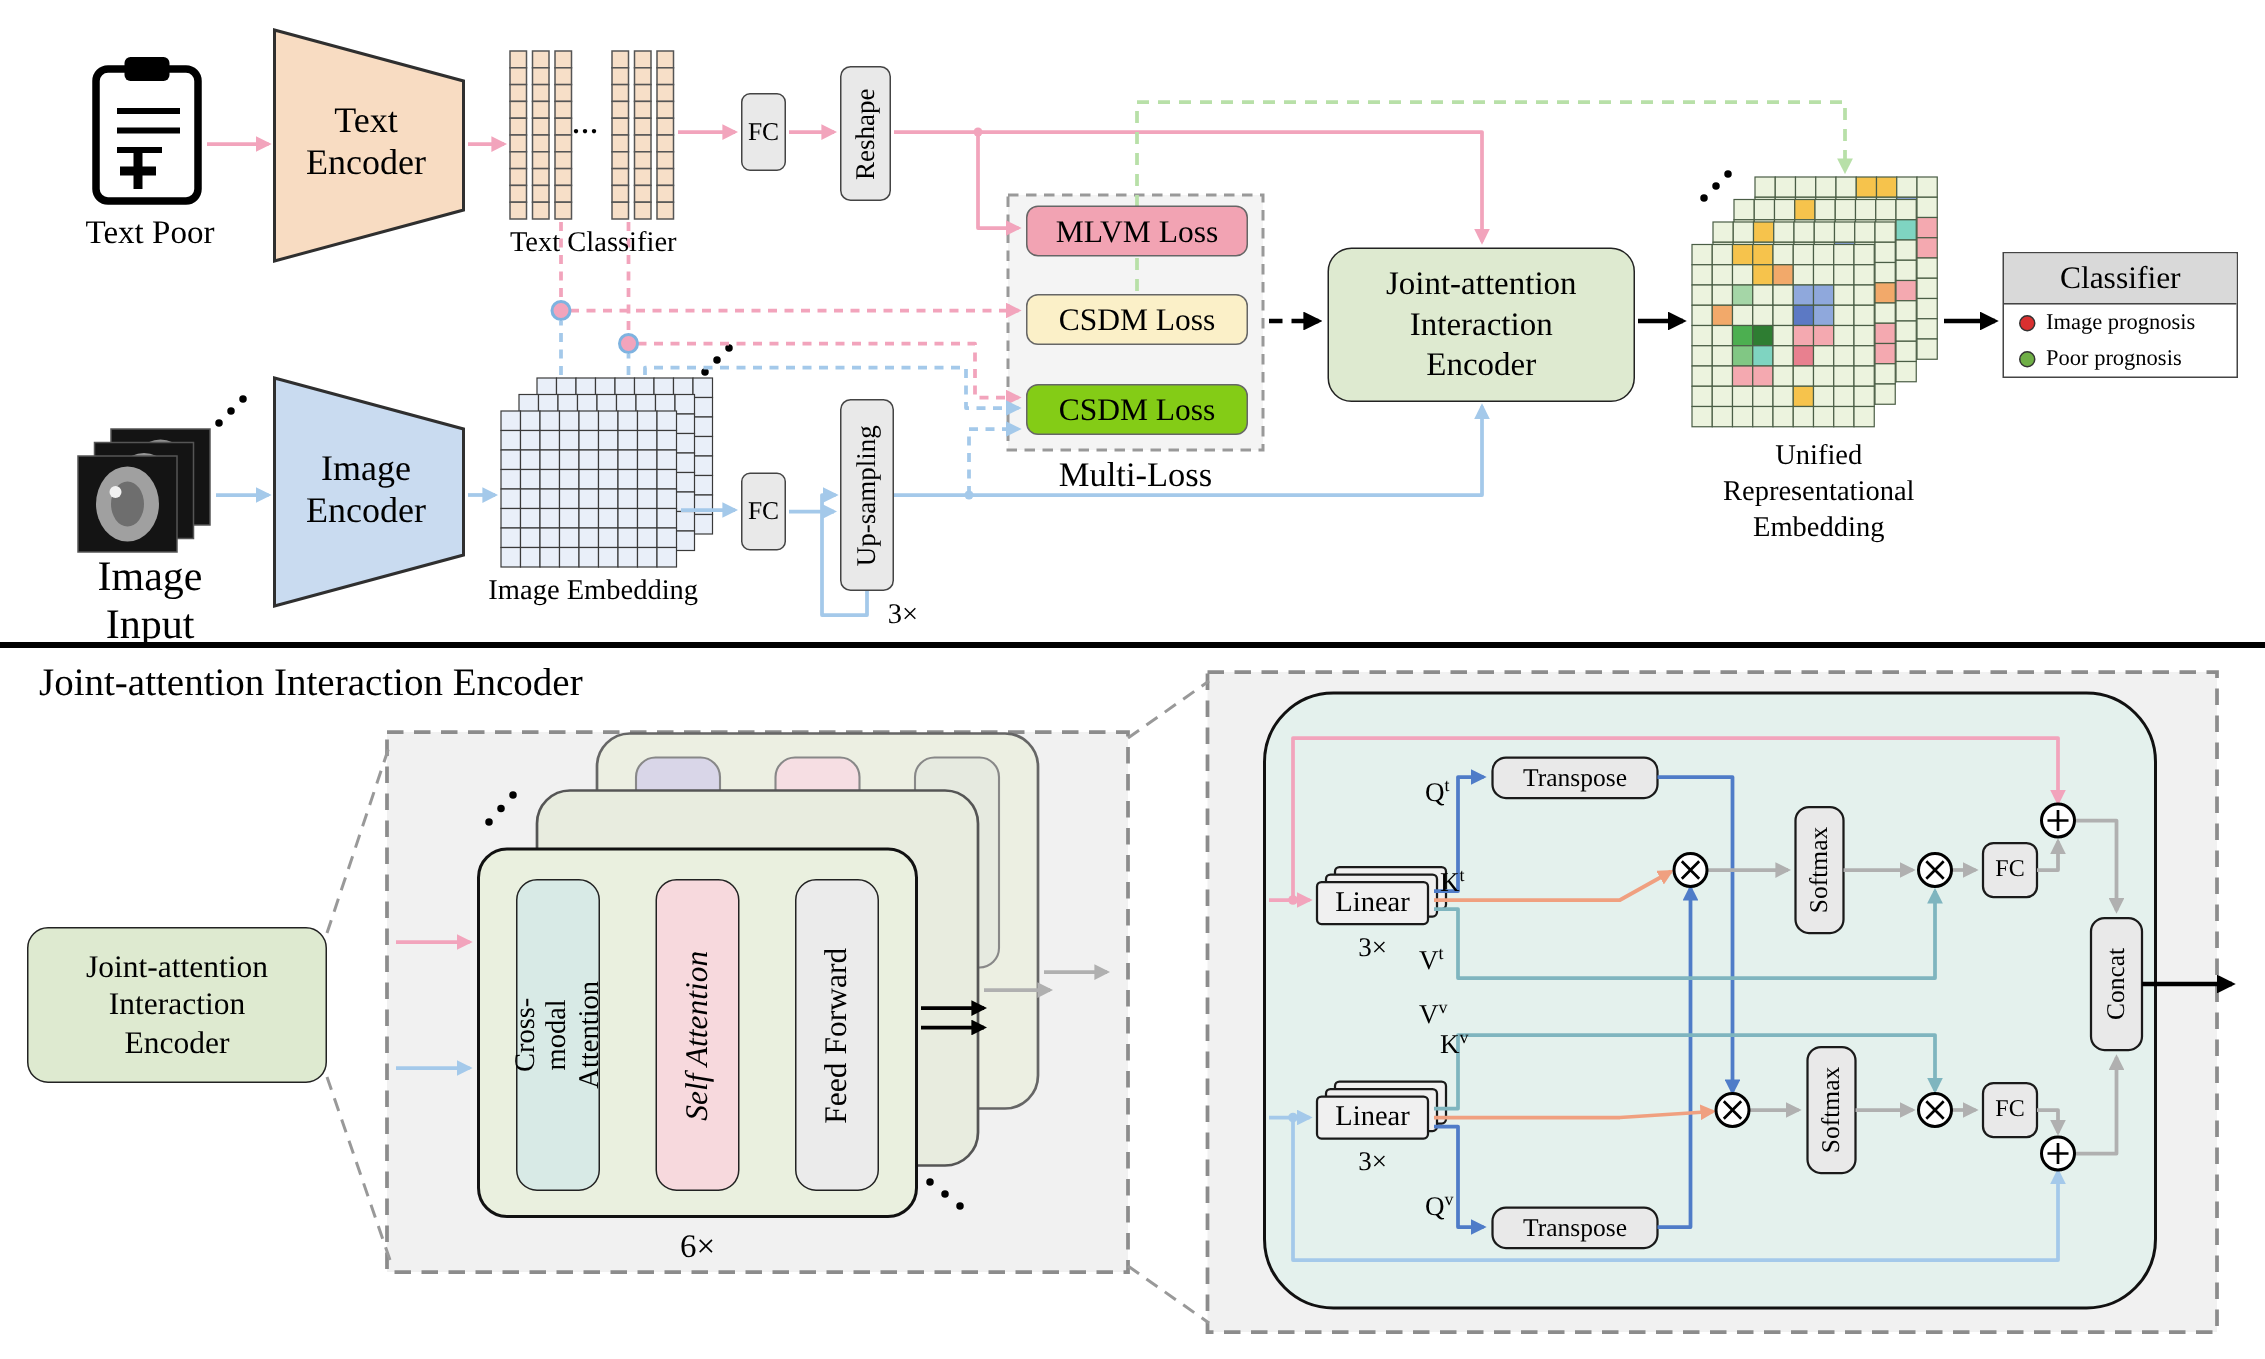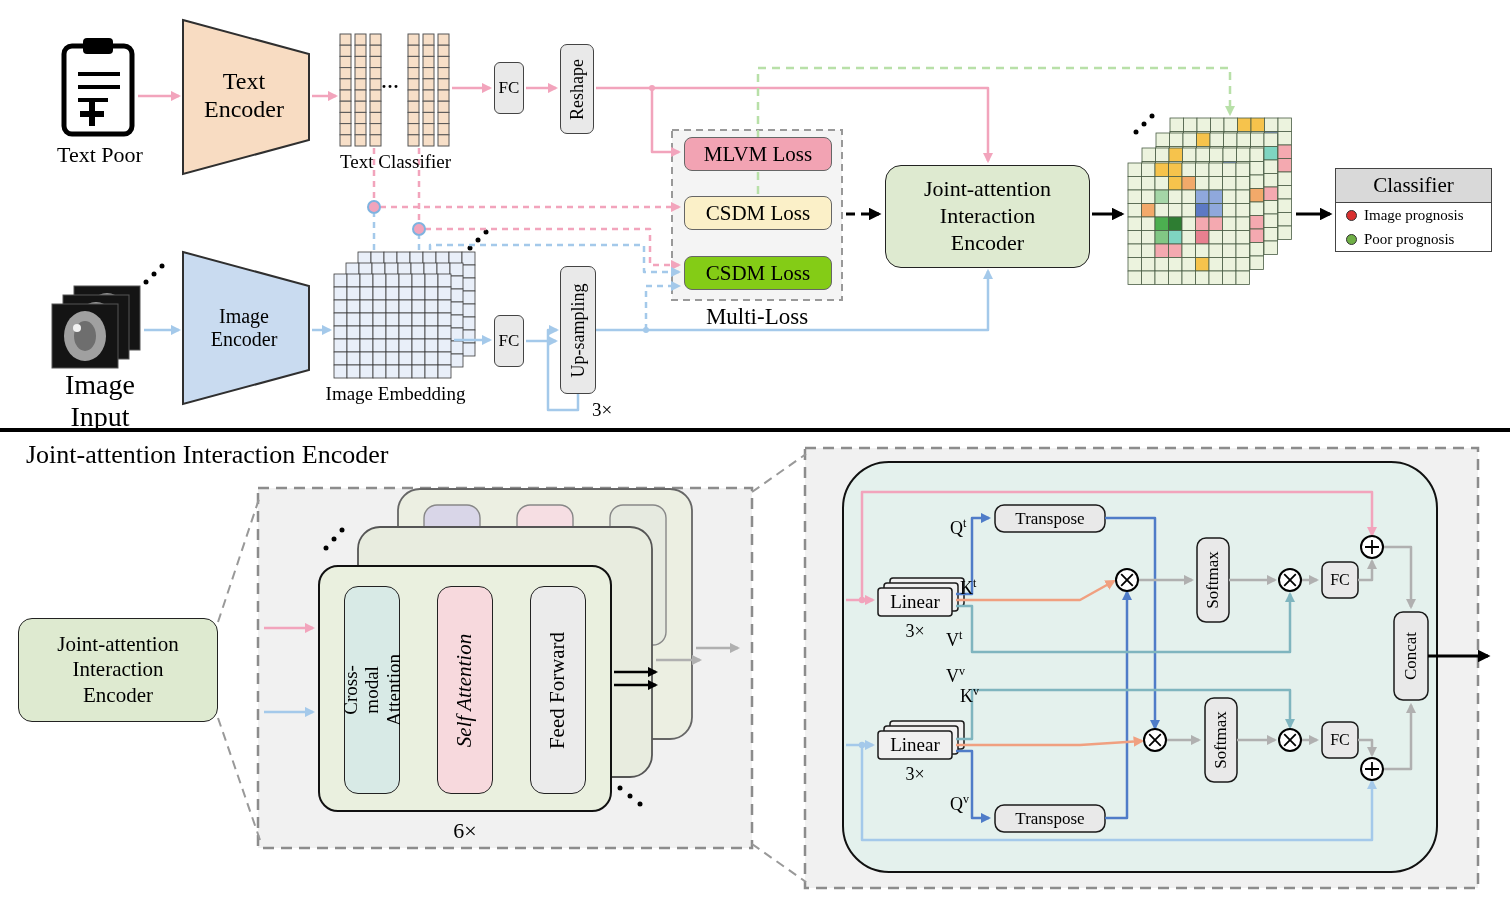--- a/index.html
+++ b/index.html
@@ -864,35 +864,38 @@
 
 <div class="abs center lossbx" style="left: 684px; top: 137px; width: 148px; height: 34px; font-size: 21px; background: rgb(242, 163, 179);">MLVM Loss</div>
 <div class="abs center lossbx" style="left: 684px; top: 196px; width: 148px; height: 34px; font-size: 21px; background: rgb(251, 240, 200);">CSDM Loss</div>
 <div class="abs center lossbx" style="left: 684px; top: 256px; width: 148px; height: 34px; font-size: 21px; background: #84cc16;">CSDM Loss</div>
 <div class="abs center" style="left:672px;top:303px;width:170px;height:28px;font-size:23px">Multi-Loss</div>
 
 <div class="abs center pre greenbx" style="left: 885px; top: 165px; width: 205px; height: 103px; font-size: 22px; background: rgb(222, 234, 208);">Joint-attention
 Interaction
 Encoder</div>
 
+<div class="abs center pre" style="left:1115px;top:292px;width:195px;height:72px;font-size:19px;line-height:1.25">Unified
+Representational
+Embedding</div>
 
 <div class="abs" style="left:1335px;top:168px;width:157px;height:84px;border:1.6px solid #444;background:#fff">
   <div class="center hdr" style="height: 34px; font-size: 21px; background: rgb(217, 217, 217);">Classifier</div>
   <div class="legend-row">
     <span class="dot" style="background: rgb(217, 48, 48);"></span>
     <span>Image prognosis</span>
   </div>
   <div class="legend-row">
     <span class="dot" style="background: rgb(111, 175, 70);"></span>
     <span>Poor prognosis</span>
   </div>
 </div>
 
 <div class="abs center" style="left:33px;top:388px;width:134px;height:26px;font-size:28px">Image Input</div>
-<div class="abs center pre" style="left:186px;top:298px;width:116px;height:60px;font-size:20px;line-height:1.15">Image
+<div class="abs center pre" style="left:186px;top:298px;width:116px;height:60px;font-size:24px;line-height:1.15">Image
 Encoder</div>
 <div class="abs center" style="left:318px;top:382px;width:155px;height:24px;font-size:19px">Image Embedding</div>
 <div class="abs center bx" style="left:494px;top:315px;width:30px;height:52px;font-size:17px;border-radius:6px">FC</div>
 <div class="abs center bx rot" style="left:560px;top:266px;width:36px;height:128px;font-size:18px">
       <span>Up-sampling</span>
     </div>
 <div class="abs center" style="left:582px;top:398px;width:40px;height:24px;font-size:19px">3×</div>
 
 <div class="abs" style="left:26px;top:440px;width:620px;height:34px;font-size:26px">Joint-attention Interaction Encoder</div>
 

